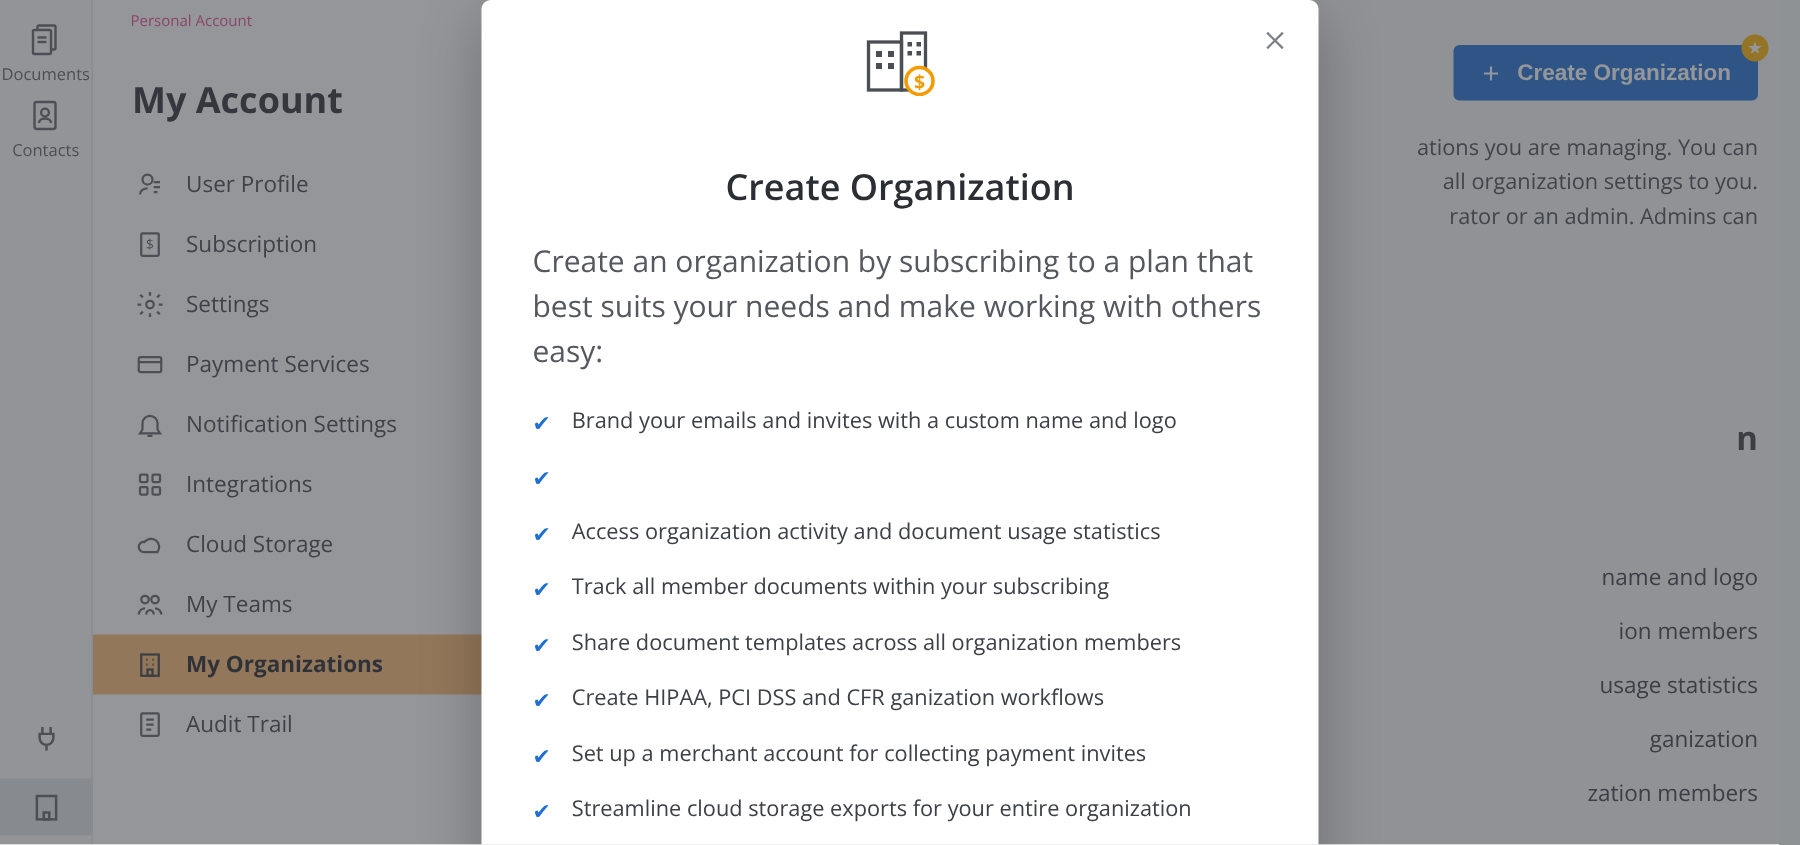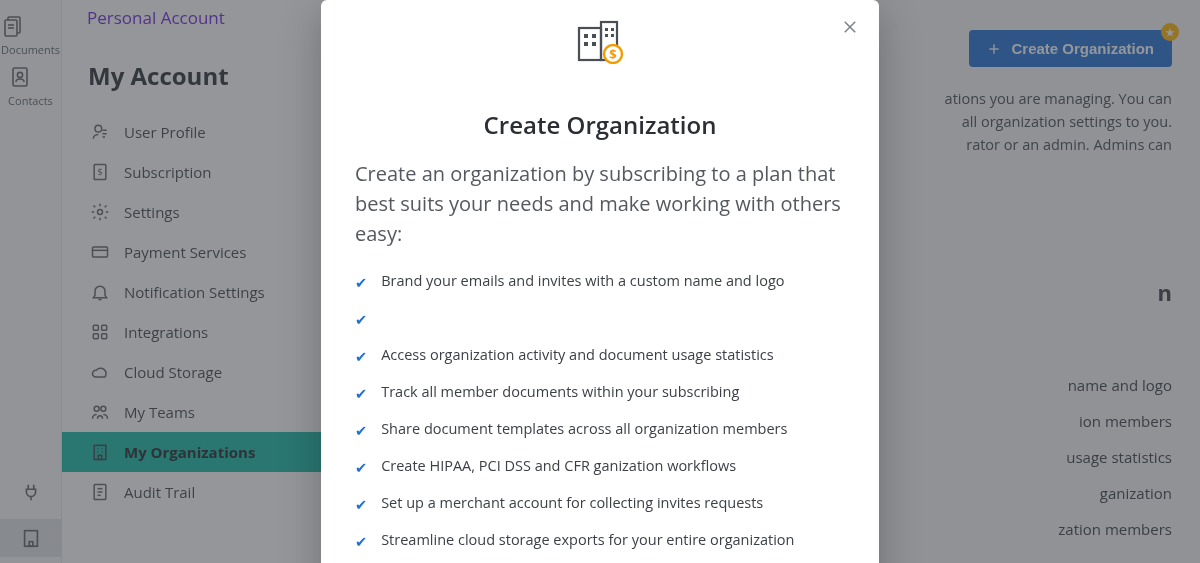--- a/index.html
+++ b/index.html
@@ -1,30 +1,30 @@
 <!DOCTYPE html>
 <html><head>
 <meta charset="utf-8">
 <style>
 * { box-sizing: border-box; margin: 0; padding: 0; }
 body { font-family: "Open Sans", Arial, sans-serif; color: #333; background: #f5f5f6; width: 1200px; height: 563px; overflow: hidden; position: relative; }
 
 .app { display: flex; width: 100%; height: 100%; }
 .rail { width: 62px; background: #fafbfc; border-right: 1px solid #e4e6eb; display: flex; flex-direction: column; align-items: center; padding-top: 6px; position: relative; }
-.rail-item { display: flex; flex-direction: column; gap: 4px; margin-top: 8px; cursor: pointer; color: #5f6368; }
+.rail-item { display: flex; flex-direction: column; align-items: center; gap: 4px; margin-top: 8px; cursor: pointer; color: #5f6368; }
 .rail-item .lbl { font-size: 11px; }
 .rail-bottom { position: absolute; bottom: 0; width: 100%; display:flex; flex-direction:column; align-items:center; gap:16px; padding-bottom: 6px;}
 .rail-bottom .active { background:#e3e5e8; width:100%; display:flex; justify-content:center; padding:8px 0;}
 
 .sidebar { width: 312px; background: #fff; border-right: 1px solid #e4e6eb; padding: 18px 12px 0 20px; }
-.acct-label { color:#6d28d9; font-size:17px; margin-left: 5px; margin-top:-12px; margin-bottom: 30px;}
+.acct-label { color:#ec4899; font-size:10px; margin-left: 5px; margin-top:-12px; margin-bottom: 30px;}
 .sidebar h1 { font-size: 24px; font-weight: 700; color: #2a2d33; margin-bottom: 20px; margin-left: 6px; }
 .side-item { display:flex; align-items:flex-end; gap:14px; padding: 10px 8px; border-radius: 0; cursor:pointer; color:#42464d; font-size:15px; }
 .side-item .ico { width:20px; display:flex; justify-content:center; color:#5f6368; }
-.side-item.active { background:#14b8a6; font-weight:700; color:#1f2328; margin-left:-20px; margin-right:-12px; padding-left:28px; }
+.side-item.active { background:#fdba74; font-weight:700; color:#1f2328; margin-left:-20px; margin-right:-12px; padding-left:28px; }
 
 .content { flex:1; padding: 30px 28px; color:#3b3f46; }
 .content-top { display:flex; justify-content:flex-end; position:relative; }
 .create-btn { background:#1e6fd6; color:#fff; border:none; border-radius:4px; padding:10px 18px; font-size:15px; font-weight:600; display:flex; align-items:center; gap:10px; cursor:pointer; position: relative; }
 .star-badge { position:absolute; top:-7px; right:-7px; width:18px; height:18px; background:#ffb300; border-radius:50%; display:flex; align-items:center; justify-content:center; color:#fff; font-size:10px;}
 .desc { margin-top: 20px; line-height:1.6; font-size:14.5px; color:#454a52; max-width: 780px;}
 .bullets { margin-top: 140px; }
 .bullets div { padding: 8px 0; font-size:15px; color:#3a3e45; }
 
 .overlay { position:absolute; inset:0; background:rgba(60,64,70,0.55); display:flex; align-items:flex-start; justify-content:center; }
@@ -263,21 +263,21 @@
         <div class="check-row">
             <span class="chk">✔</span>
             <span>Share document templates across all organization members</span>
           </div>
         <div class="check-row">
             <span class="chk">✔</span>
             <span>Create HIPAA, PCI DSS and CFR ganization workflows</span>
           </div>
         <div class="check-row">
             <span class="chk">✔</span>
-            <span>Set up a merchant account for collecting invites requests</span>
+            <span>Set up a merchant account for collecting payment invites</span>
           </div>
         <div class="check-row">
             <span class="chk">✔</span>
             <span>Streamline cloud storage exports for your entire organization</span>
           </div>
       </div>
     </div>
     <div class="modal-buttons">
       <button class="btn btn-secondary">Close</button>
       <button class="btn btn-primary">Upgrade Plan</button>

